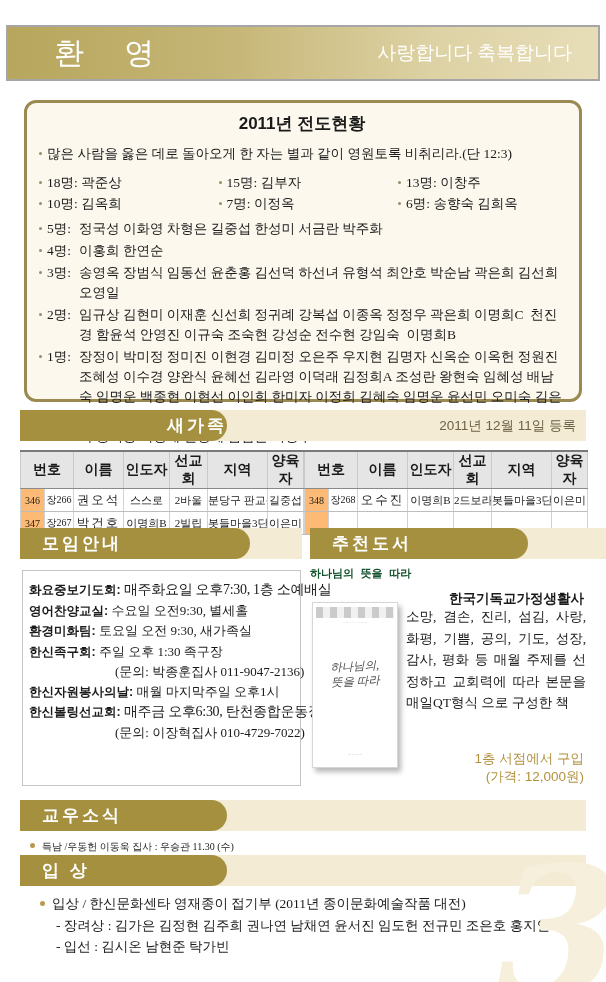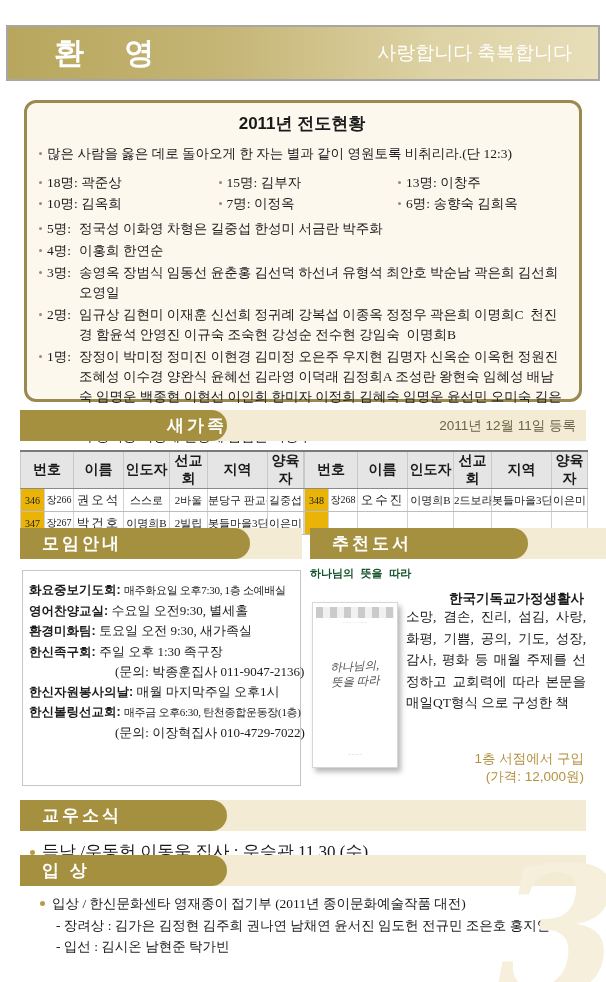--- a/index.html
+++ b/index.html
@@ -10,21 +10,21 @@
     font-family:"Liberation Serif", serif; color:#1a1a1a;
   }
   
   .top-bar {
     position:absolute; left:6px; right:6px; top:25px; height:56px;
     border:2px solid #a6a6a6;
     background:linear-gradient(90deg,#b7a65c 0%,#c6b677 38%,#ddd2a4 72%,#e7ddb8 100%);
     display:flex; align-items:center;
   }
   .top-title {
-    color:#fff; font-family:"Liberation Sans",sans-serif; font-weight:bold;
+    color:#fff; font-family:"Liberation Sans",sans-serif; font-weight:normal;
     font-size:30px; letter-spacing:16px; padding-left:46px; white-space:nowrap;
   }
   .top-sub { margin-left:auto; color:#fff; font-size:19px; padding-right:26px; }
   
   .ev-box {
     position:absolute; left:24px; top:100px; width:558px; height:302px;
     border:3px solid #9a8a52; border-radius:12px; background:#fcf8ee;
     padding:7px 12px 6px 10px;
   }
   .ev-title { text-align:center; font-family:"Liberation Sans",sans-serif;
@@ -48,33 +48,33 @@
   .bar-right { position:absolute; right:10px; top:0; line-height:31px;
     font-family:"Liberation Sans",sans-serif; font-size:13.5px; color:#6e6248; }
   
   .nf-wrap { position:absolute; left:20px; top:450px; width:566px; display:flex; }
   table.nf { border-collapse:collapse; table-layout:fixed; width:283px; }
   .nf th { background:#e5e5e5; font-family:"Liberation Sans",sans-serif;
     font-weight:bold; font-size:14px; height:21px;
     border:1px solid #c9c9c9; border-top:2px solid #7a7a7a; border-bottom:1px solid #8a8a8a; }
   .nf td { border:1px solid #d2d2d2; border-bottom:1px solid #bdbdbd;
     text-align:center; height:23px; font-size:11px; overflow:hidden; white-space:nowrap; }
-  .nf td.num { background:#eab308; font-size:10px; }
+  .nf td.num { background:#fdba74; font-size:10px; }
   .nf td.num2 { font-size:10px; }
   .nf td.name { font-size:12.5px; letter-spacing:2px; }
   .nf col.c-no{width:24px}.nf col.c-no2{width:29px}.nf col.c-name{width:50px}
   .nf col.c-guide{width:46px}.nf col.c-mis{width:38px}.nf col.c-reg{width:60px}
   .nf col.c-nur{width:36px}
   
   .mt-box { position:absolute; left:22px; top:570px; width:279px; height:216px;
     border:1px solid #c5c5c5; padding:9px 5px 0 6px; }
   .mt-item { line-height:19.5px; font-size:13px; white-space:nowrap; }
   .mt-label { font-family:"Liberation Sans",sans-serif; font-weight:bold; font-size:12.5px; }
   .mt-val { font-size:13px; }
-  .mt-val.sm { font-size:11px; letter-spacing:-0.3px; }
+  .mt-val.sm { font-size:14px; letter-spacing:-0.3px; }
   .mt-note { line-height:19.5px; font-size:13px; padding-left:86px; white-space:nowrap; }
   
   .bk-area { position:absolute; left:310px; top:566px; width:276px; height:228px; }
   .bk-title { color:#14532d; font-family:Liberation Mono, monospace;
     font-weight:bold; font-size:11px; }
   .bk-pub { position:absolute; right:2px; top:24px;
     font-family:"Liberation Sans",sans-serif; font-weight:bold; font-size:13.5px; }
   .bk-cover { position:absolute; left:2px; top:36px; width:86px; height:166px;
     background:#fff; border:1px solid #d6d6d6; box-shadow:3px 4px 5px rgba(0,0,0,0.28); }
   .bk-band { height:11px; margin:4px 3px 2px;
@@ -82,21 +82,21 @@
   .bk-cover-sub { font-size:4px; color:#aaa; text-align:center; overflow:hidden; white-space:nowrap; }
   .bk-cover-title { margin-top:34px; text-align:center; font-size:11.5px; color:#4a4a4a;
     font-style:italic; line-height:15px; transform:rotate(-3deg); }
   .bk-cover-foot { position:absolute; bottom:10px; width:100%; text-align:center;
     font-size:4px; color:#999; }
   .bk-desc { position:absolute; left:96px; top:40px; width:180px;
     font-size:13.5px; line-height:21.5px; text-align:justify; }
   .bk-buy { position:absolute; right:2px; top:184px; text-align:right;
     color:#b3923f; font-family:"Liberation Sans",sans-serif; font-size:13.5px; line-height:18px; }
   
-  .news-line { position:absolute; left:30px; top:840px; font-size:17px; }
+  .news-line { position:absolute; left:30px; top:840px; font-size:10px; }
   .b-dot { display:inline-block; width:5px; height:5px; background:#b79a4e;
     border-radius:50%; margin:0 7px 2px 0; }
   .aw-area { position:absolute; left:40px; top:893px; font-size:13.5px; line-height:21.5px; }
   .aw-sub { padding-left:16px; }
   .wm {
     position:absolute; right:-14px; top:843px; z-index:3;
     font-family:"DejaVu Serif",serif; font-style:italic; font-weight:bold;
     font-size:178px; line-height:1; color:#f6efdb;
   }
 </style>

